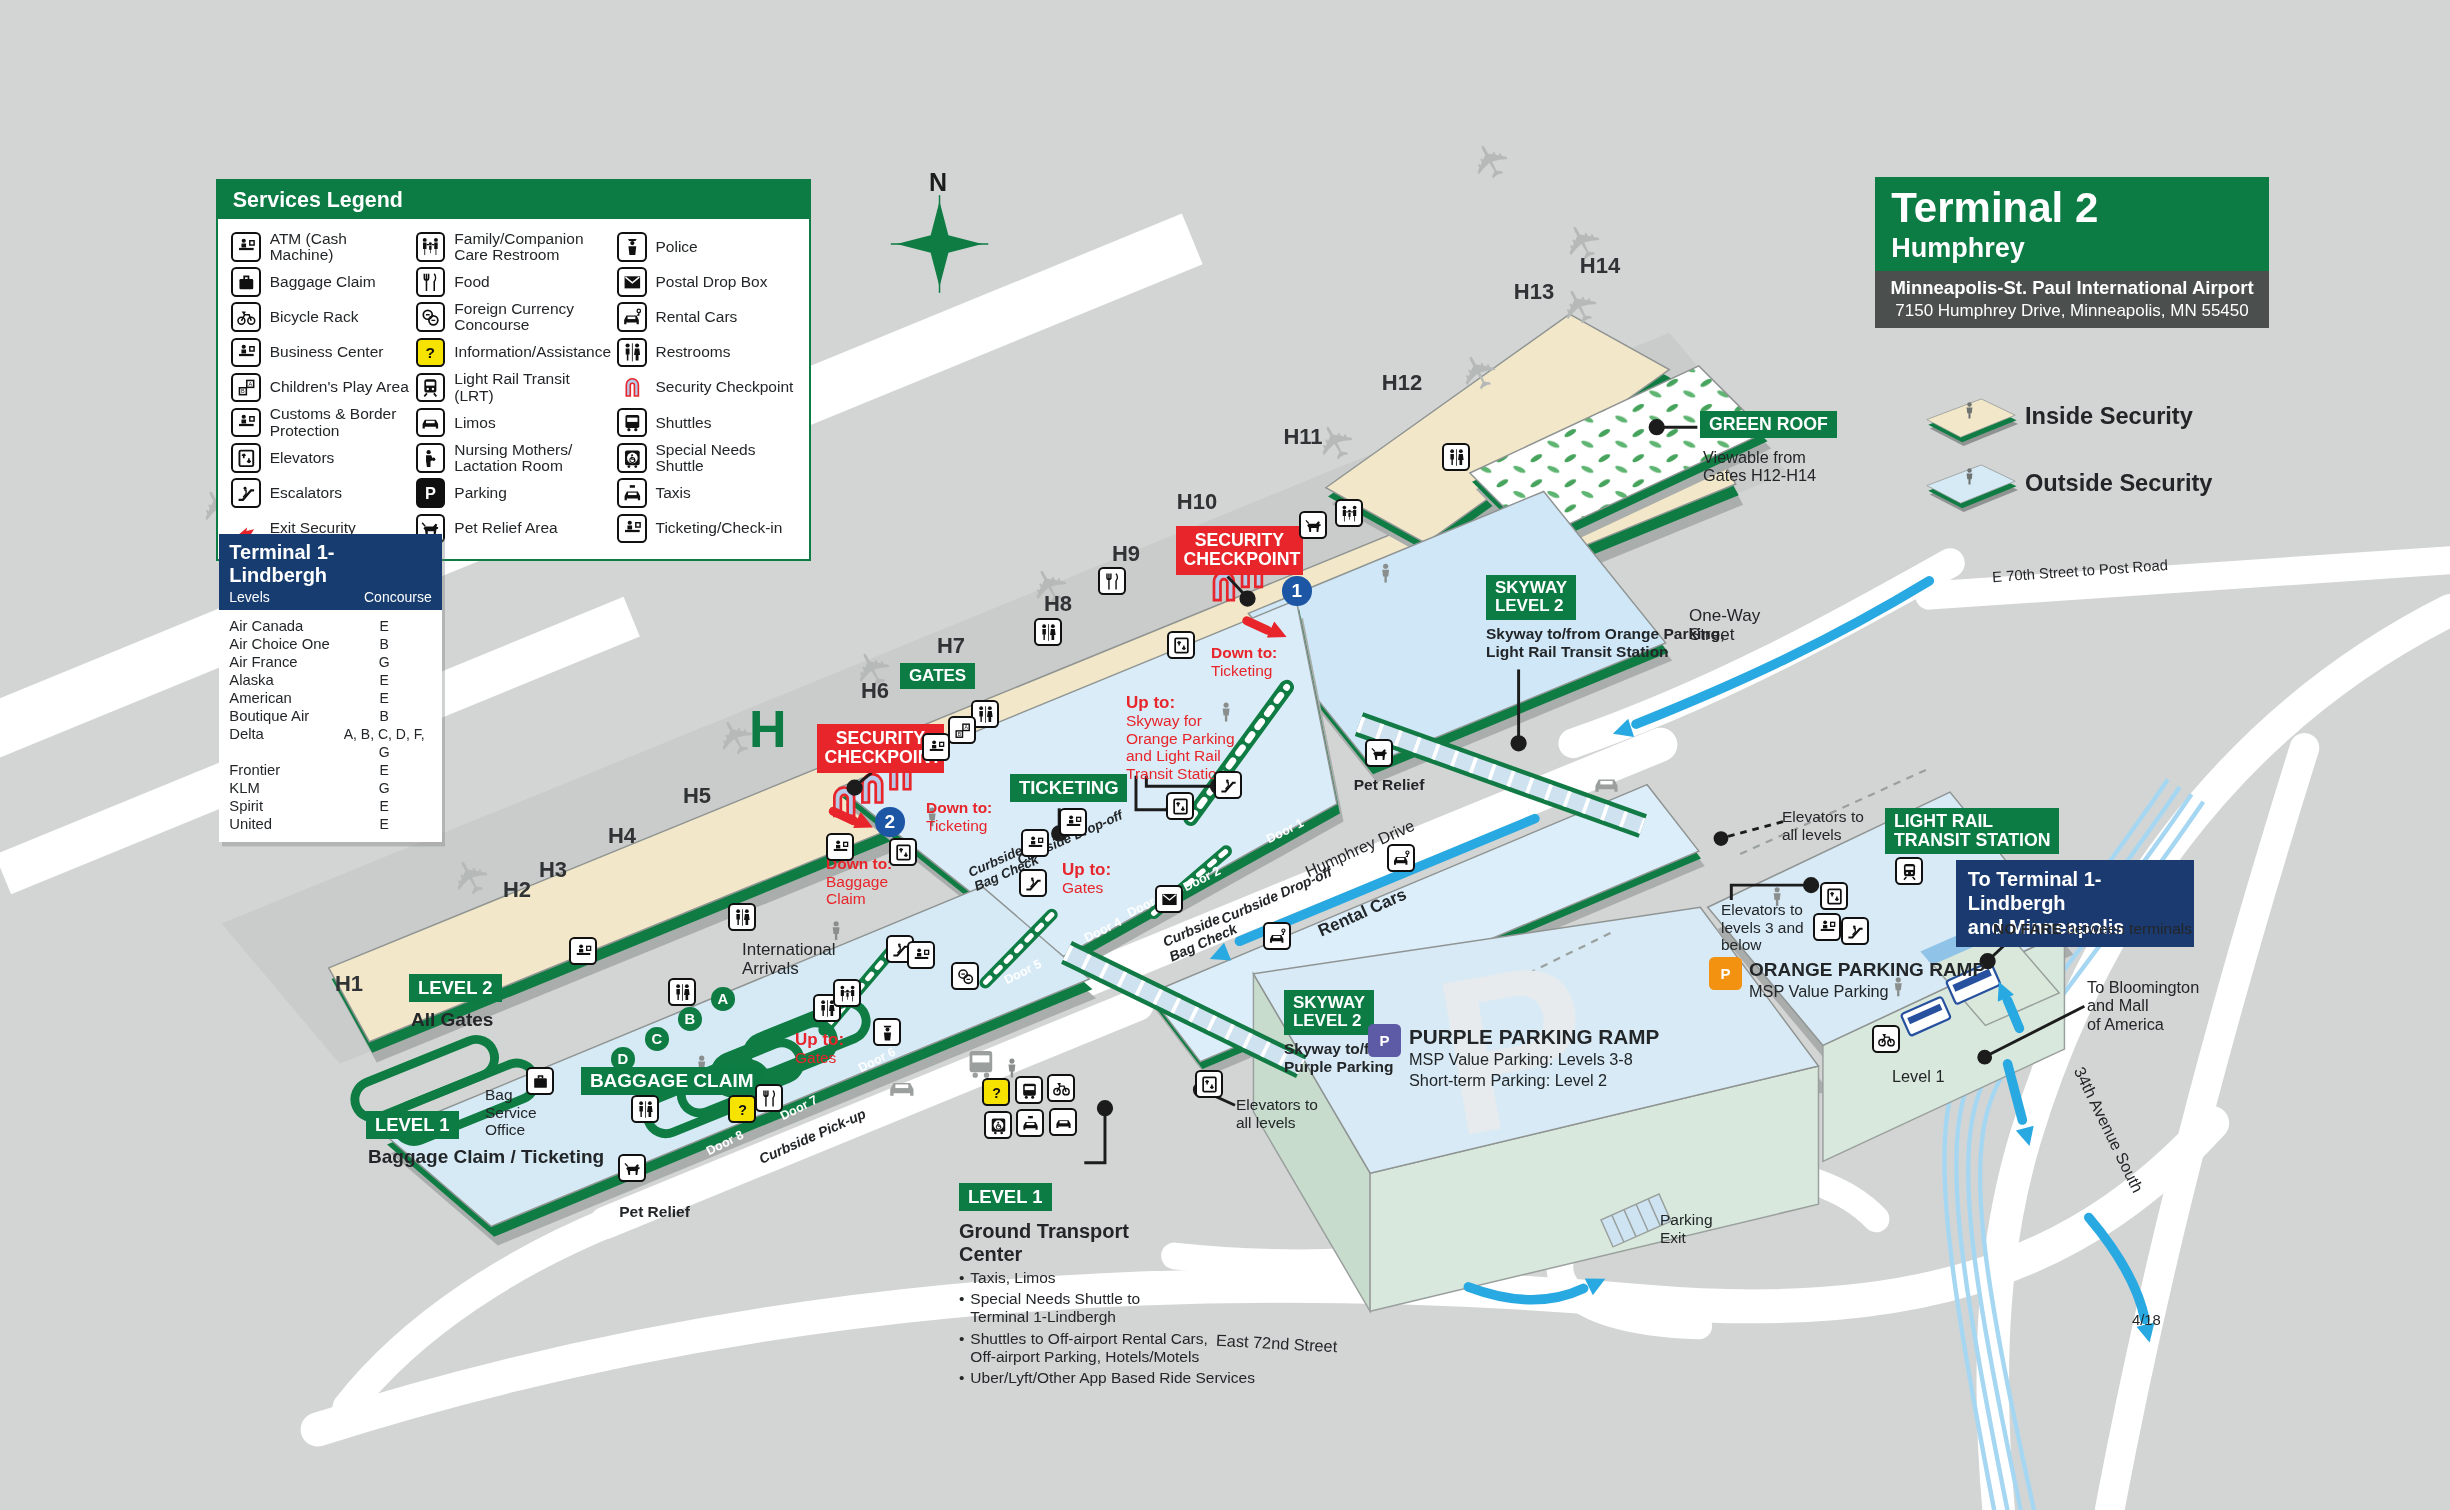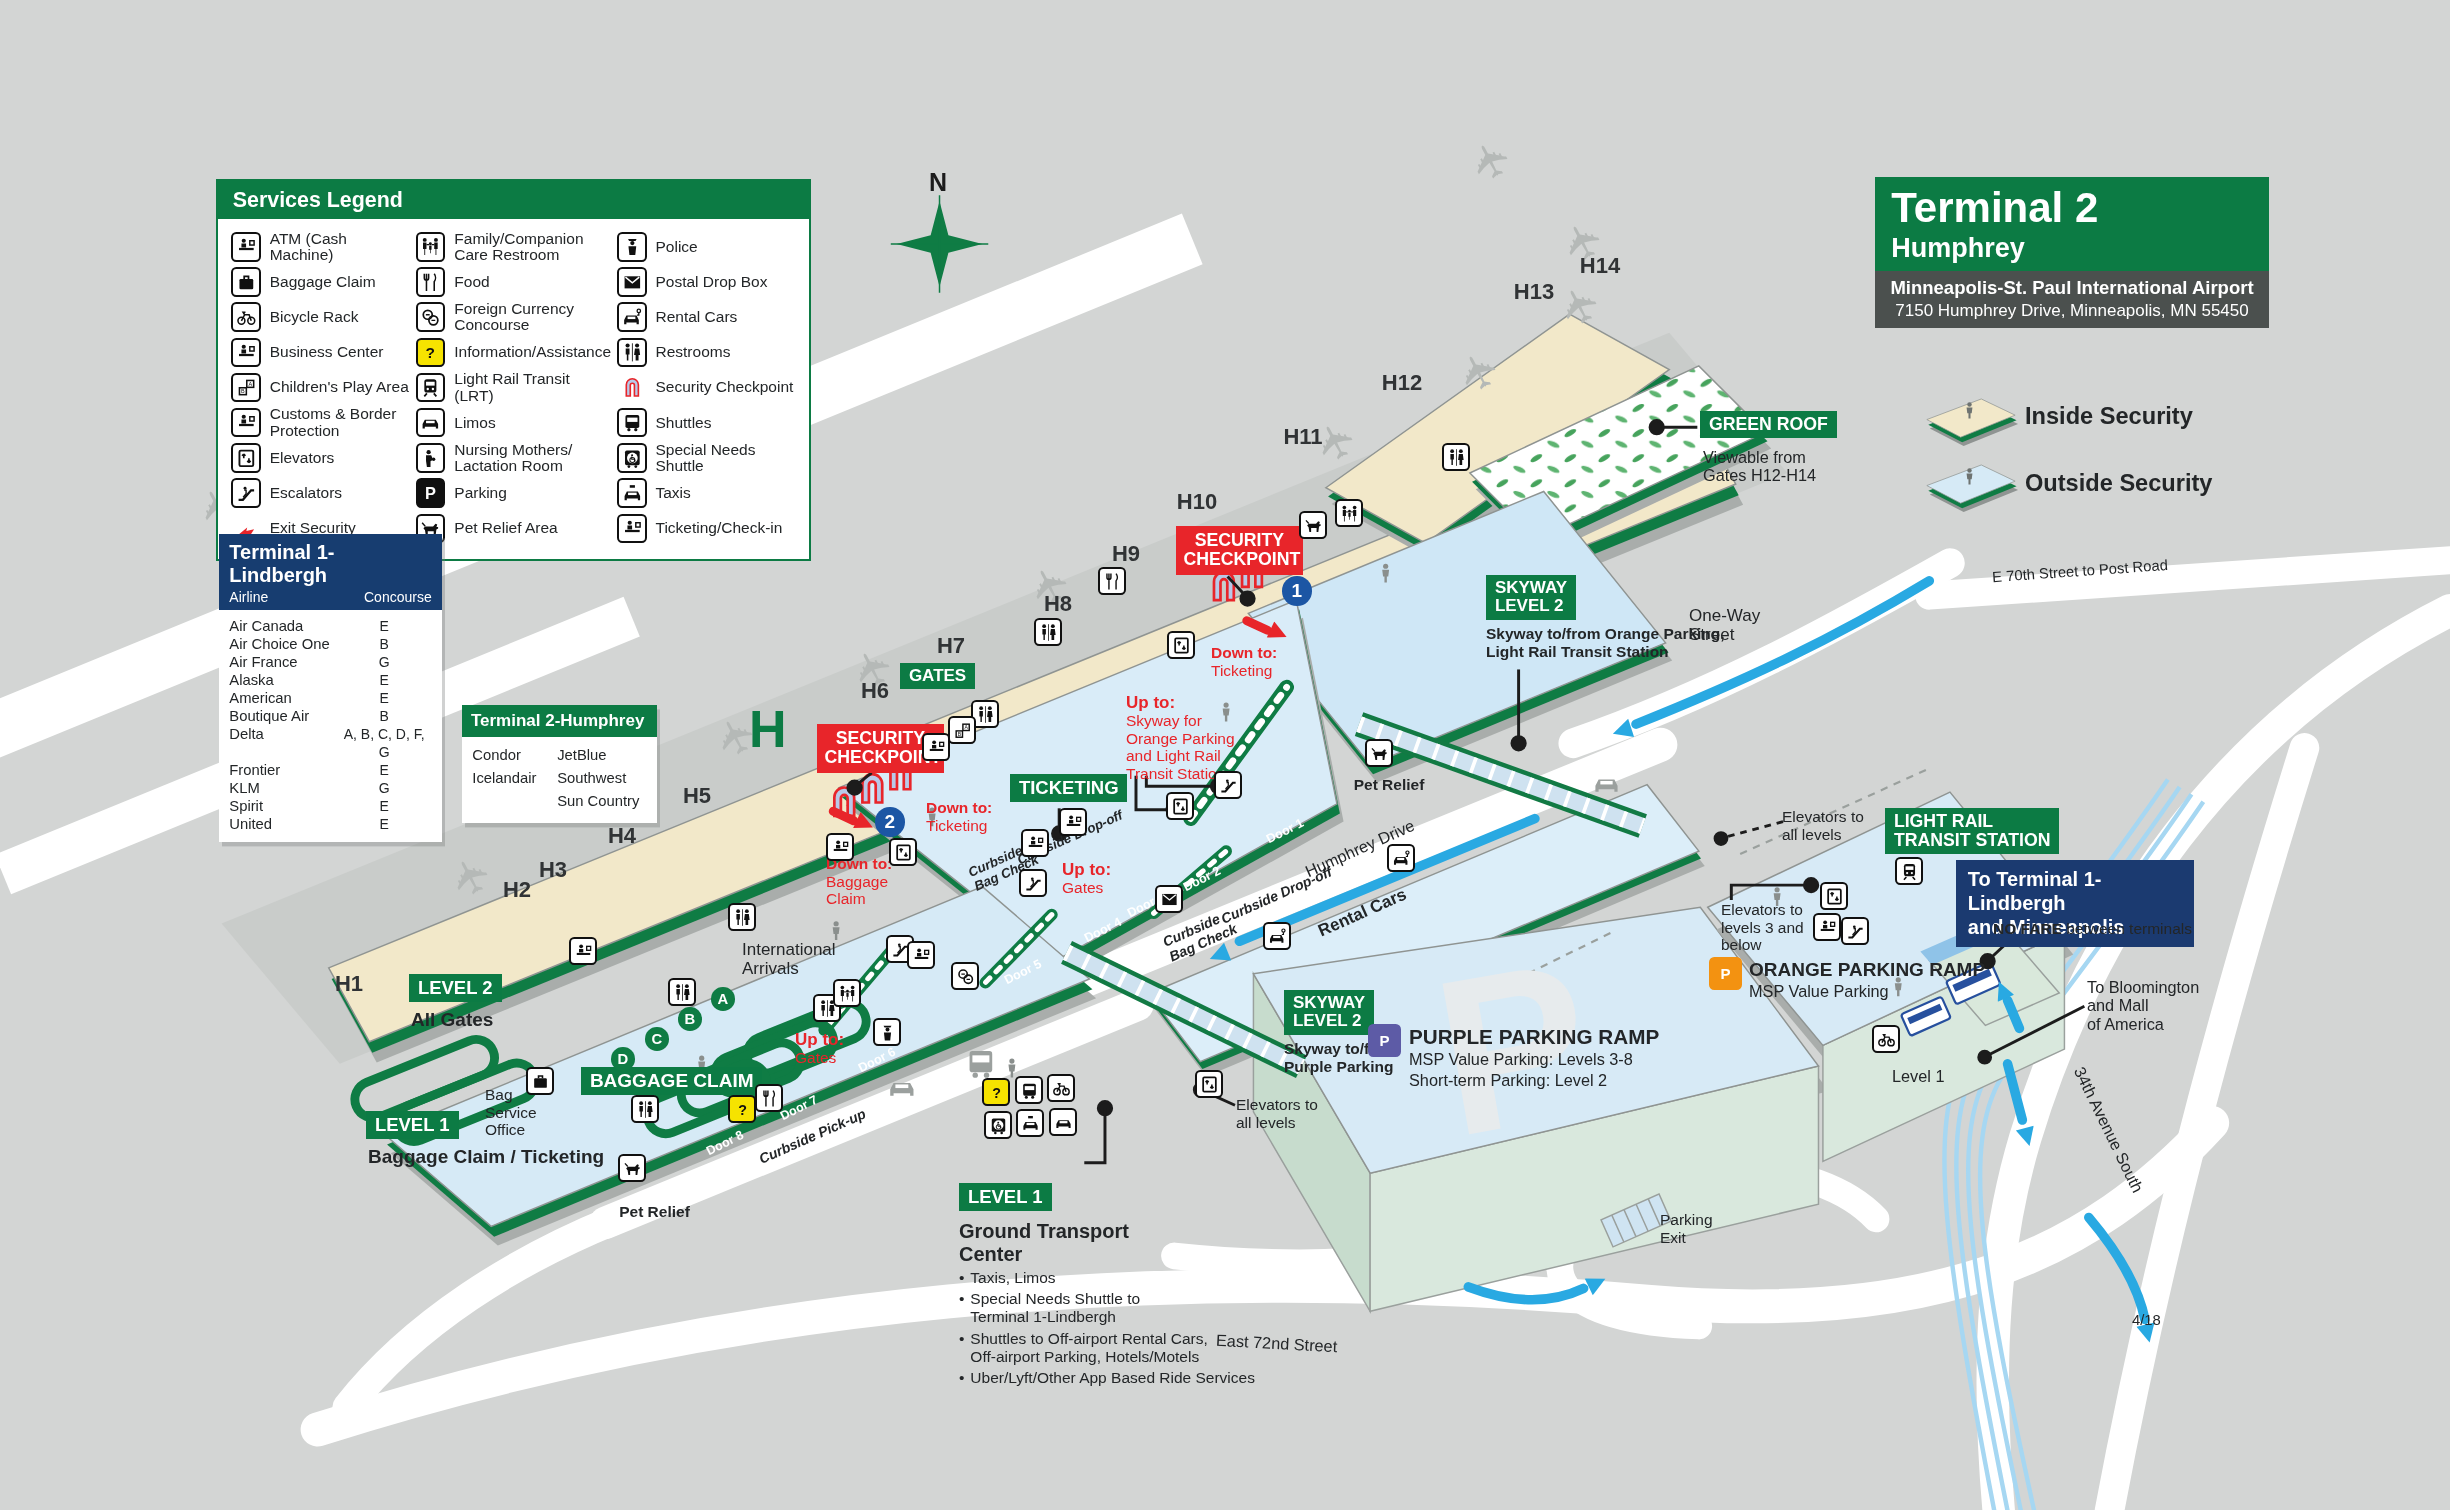--- a/index.html
+++ b/index.html
@@ -1078,21 +1078,21 @@
             <span class="tx pre">Ticketing/Check-in</span>
           </div>
     </div>
   </div>
 </div>
 
 <div id="t1" class="panel">
   <div class="hd">
     <div class="tt">Terminal 1-Lindbergh</div>
     <div class="sub">
-          <span>Airline</span>
+          <span>Levels</span>
           <span>Concourse</span>
         </div>
   </div>
   <div class="bd">
     <div class="row">
           <span class="a">Air Canada</span>
           <span class="c">E</span>
         </div>
     <div class="row">
           <span class="a">Air Choice One</span>
@@ -1130,34 +1130,20 @@
           <span class="a">Spirit</span>
           <span class="c">E</span>
         </div>
     <div class="row">
           <span class="a">United</span>
           <span class="c">E</span>
         </div>
   </div>
 </div>
 
-<div id="t2" class="panel">
-  <div class="hd">Terminal 2-Humphrey</div>
-  <div class="bd">
-    <div>
-      <div>Condor</div>
-      <div>Icelandair</div>
-    </div>
-    <div>
-      <div>JetBlue</div>
-      <div>Southwest</div>
-      <div>Sun Country</div>
-    </div>
-  </div>
-</div>
 
 <div id="title" class="panel">
   <div class="grn">
     <div>
       <div class="t2">Terminal 2</div>
       <div class="hum">Humphrey</div>
     </div>
   </div>
   <div class="bar">
     <div class="a1">Minneapolis-St. Paul International Airport</div>

